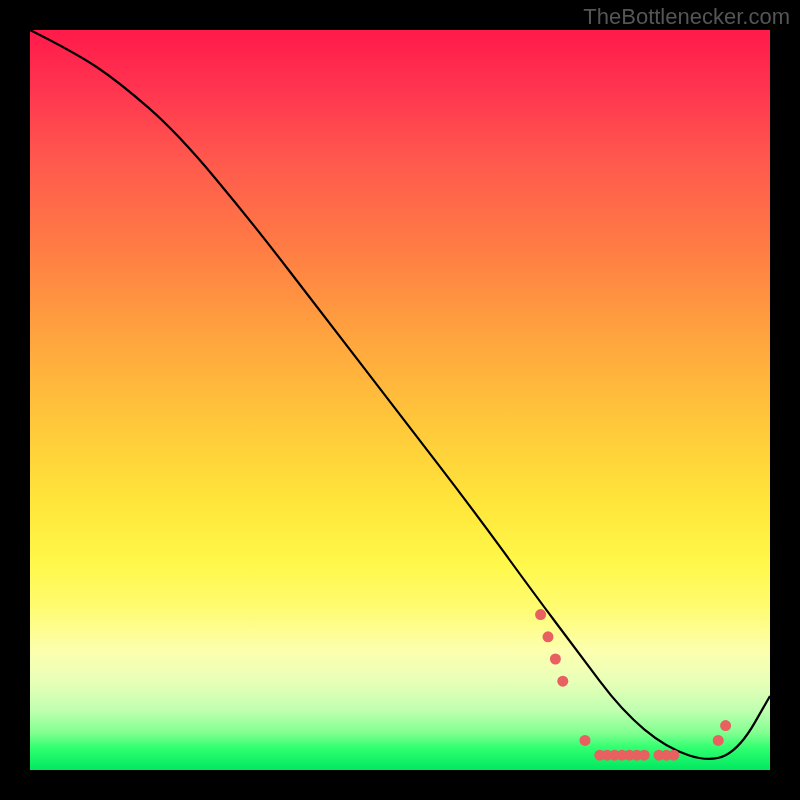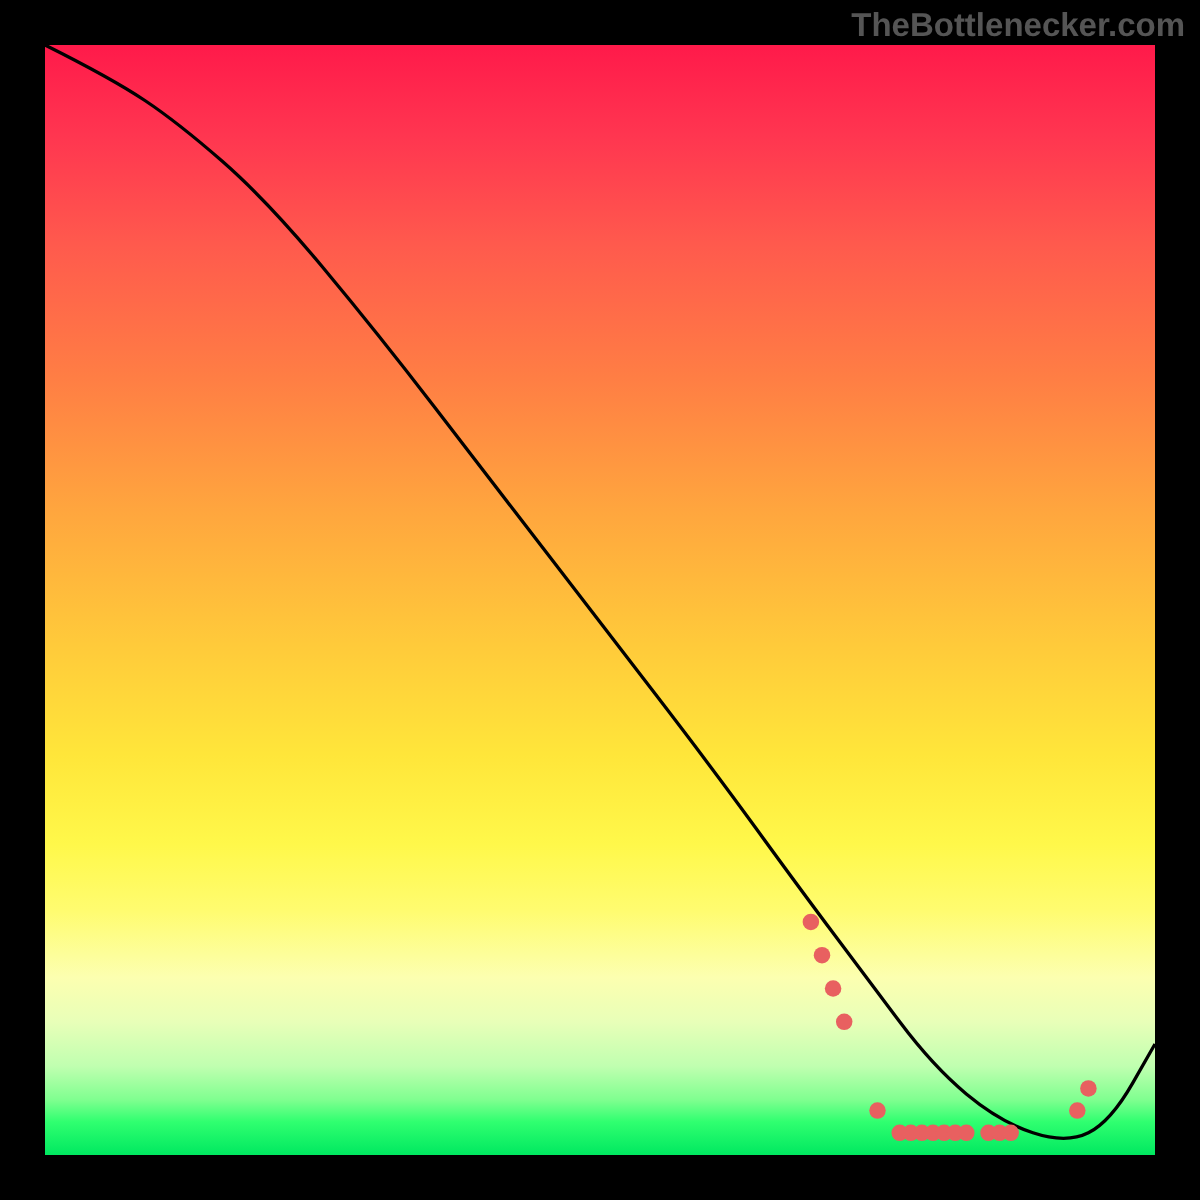--- a/index.html
+++ b/index.html
@@ -9,21 +9,21 @@
     background: #000;
     position: relative;
     font-family: Arial, sans-serif;
   }
   .watermark {
     position: absolute;
     top: 4px;
     right: 10px;
     color: #555;
     font-size: 22px;
-    font-weight: 700;
+    font-weight: 400;
     z-index: 10;
   }
   .plot-area {
     position: absolute;
     left: 30px;
     top: 30px;
     width: 740px;
     height: 740px;
   }
   .gradient-bg {

